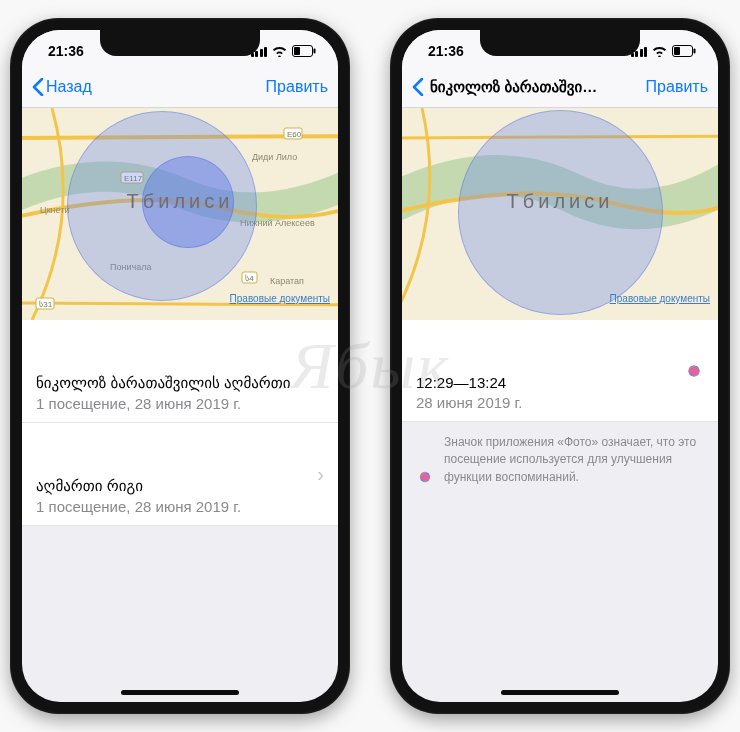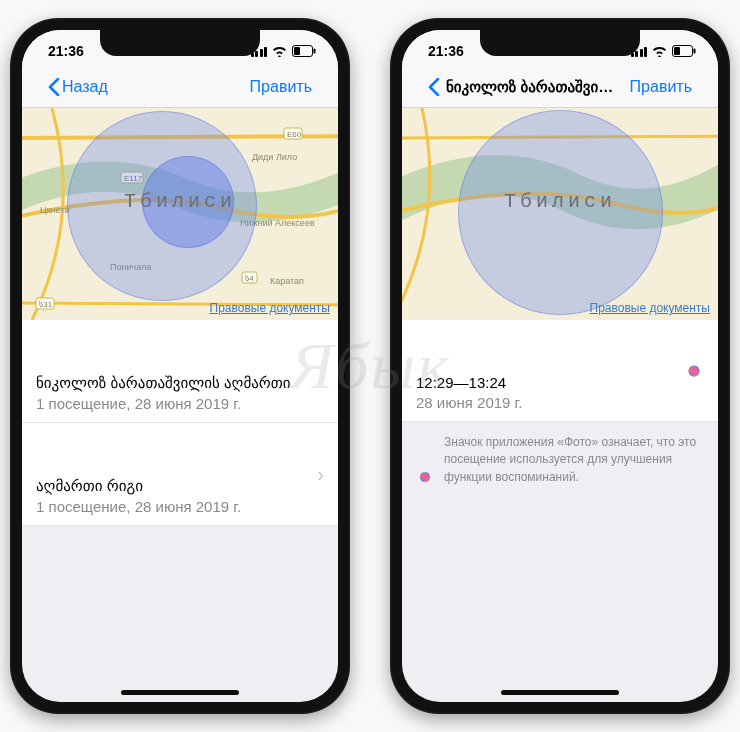--- a/index.html
+++ b/index.html
@@ -76,21 +76,21 @@
     position: relative;
     z-index: 40;
   }
   .status-right { display: flex; align-items: center; gap: 5px; }
   .navbar {
     height: 42px;
     background: #f8f7f9;
     border-bottom: 1px solid #d6d6d9;
     display: flex;
     align-items: center;
-    padding: 0 26px;
+    padding: 0 10px;
     position: relative;
   }
   .nav-back {
     color: #0a7aff;
     font-size: 16px;
     display: flex;
     align-items: center;
     gap: 2px;
     max-width: 68px;
     white-space: nowrap;
@@ -129,27 +129,27 @@
   .map svg { width:100%; height:100%; display:block; }
   .map-label-city {
     position: absolute;
     top: 44%;
     left: 50%;
     transform: translate(-50%, -50%);
     font-size: 20px;
     font-weight: 500;
     color: #6f6e70;
     letter-spacing: 4px;
-    font-family: Liberation Mono, monospace;
+    font-family: Liberation Sans, sans-serif;
   }
   .map-legal {
     position: absolute;
     right: 8px;
-    bottom: 5px;
-    font-size: 12px;
+    bottom: 16px;
+    font-size: 10px;
     color: #3a7cc9;
     text-decoration: underline;
   }
   .circle-overlay {
     position: absolute;
     border-radius: 50%;
     background: rgba(100,130,240,0.32);
     border: 1px solid rgba(80,110,220,0.4);
   }
   .list {

